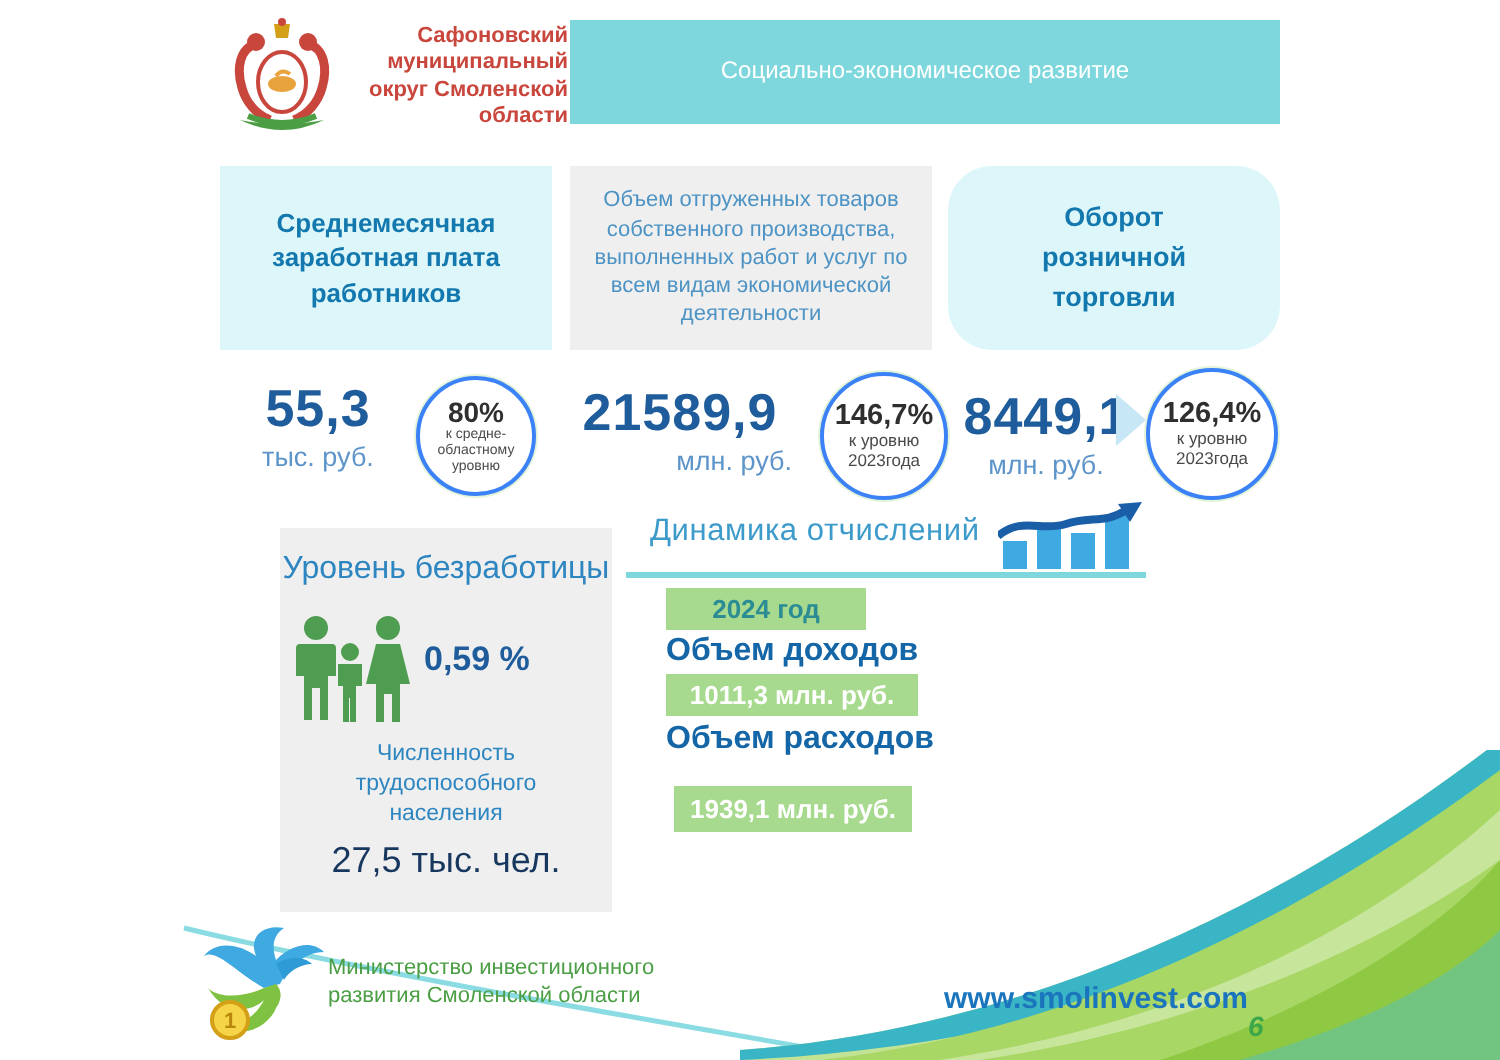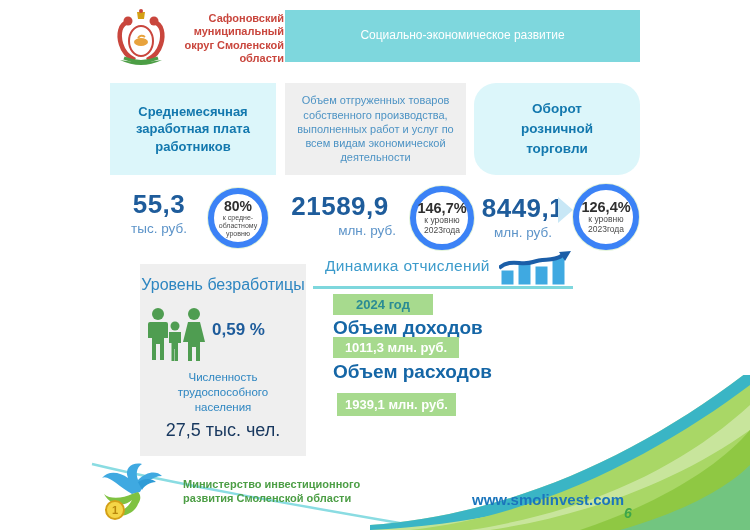--- a/index.html
+++ b/index.html
@@ -20,21 +20,21 @@
 
   
   .stat { position:absolute; text-align:center; }
   .stat .val { font-size:26px; font-weight:bold; color:#1e5c9b; letter-spacing:0.5px; }
   .stat .unit { font-size:13.5px; color:#5d94c9; margin-top:1px; }
   .stat.s1 { left:112px; top:189px; width:94px; }
   .stat.s2 { left:278px; top:191px; width:124px; }
   .stat.s2 .unit { text-align:right; padding-right:6px; }
   .stat.s3 { left:477px; top:193px; width:92px; }
 
-  .badge { position:absolute; background:#fff; border:6px solid #3b82f6; border-radius:50%; display:flex; flex-direction:column; align-items:center; justify-content:center; text-align:center; box-shadow:0 0 0 1px #e4f4da; }
+  .badge { position:absolute; background:#fff; border:2px solid #3b82f6; border-radius:50%; display:flex; flex-direction:column; align-items:center; justify-content:center; text-align:center; box-shadow:0 0 0 1px #e4f4da; }
   .badge .bval { font-weight:bold; color:#2f2f2f; }
   .badge .blab { color:#4a4a4a; line-height:1.15; }
   .badge.b1 { left:208px; top:188px; width:60px; height:60px; }
   .badge.b1 .bval { font-size:14px; }
   .badge.b1 .blab { font-size:7px; width:48px; }
   .badge.b2 { left:410px; top:186px; width:64px; height:64px; }
   .badge.b2 .bval { font-size:14.5px; }
   .badge.b2 .blab { font-size:8.5px; width:52px; }
   .badge.b3 { left:573px; top:184px; width:66px; height:66px; }
   .badge.b3 .bval { font-size:14.5px; }
@@ -50,26 +50,26 @@
   .family-icon { position:absolute; left:4px; top:42px; }
 
   
   .dyn-title { position:absolute; left:325px; top:257px; font-size:15.5px; color:#3c9bcb; letter-spacing:0.3px; }
   .chart-icon { position:absolute; left:499px; top:250px; }
   .dyn-line { position:absolute; left:313px; top:286px; width:260px; height:3px; background:#7ed7dd; }
   .green-box { position:absolute; background:#a7da8e; display:flex; align-items:center; justify-content:center; font-weight:bold; font-size:13px; }
   .gb-year { left:333px; top:294px; width:100px; height:21px; color:#2b8c94; }
   .gb-income { left:333px; top:337px; width:126px; height:21px; color:#ffffff; }
   .gb-expense { left:337px; top:393px; width:119px; height:23px; color:#ffffff; }
-  .dyn-label { position:absolute; left:333px; color:#1566a6; font-weight:bold; font-size:19px; }
+  .dyn-label { position:absolute; left:333px; color:#1566a6; font-weight:bold; font-size:16px; }
   .dl-income { top:317px; }
   .dl-expense { top:361px; }
 
   
-  .ministry { position:absolute; left:183px; top:477px; width:178px; color:#4c9e45; font-size:11px; line-height:1.3;font-weight:bold; }
+  .ministry { position:absolute; left:164px; top:477px; width:178px; color:#4c9e45; font-size:11px; line-height:1.3; }
   .website { position:absolute; left:472px; top:491px; color:#1b75bc; font-weight:bold; font-size:15px; text-decoration:none; z-index:5; }
   .page-num { position:absolute; left:624px; top:505px; color:#3da64a; font-weight:bold; font-size:14px; font-style:italic; z-index:5; }
   .swoosh { position:absolute; left:370px; top:375px; z-index:1; }
   .footer-curve { position:absolute; left:88px; top:458px; z-index:0; }
   .coa { position:absolute; left:112px; top:8px; }
   .bird-logo { position:absolute; left:98px; top:460px; z-index:2; }
 </style>
 </head>
 <body>
 

